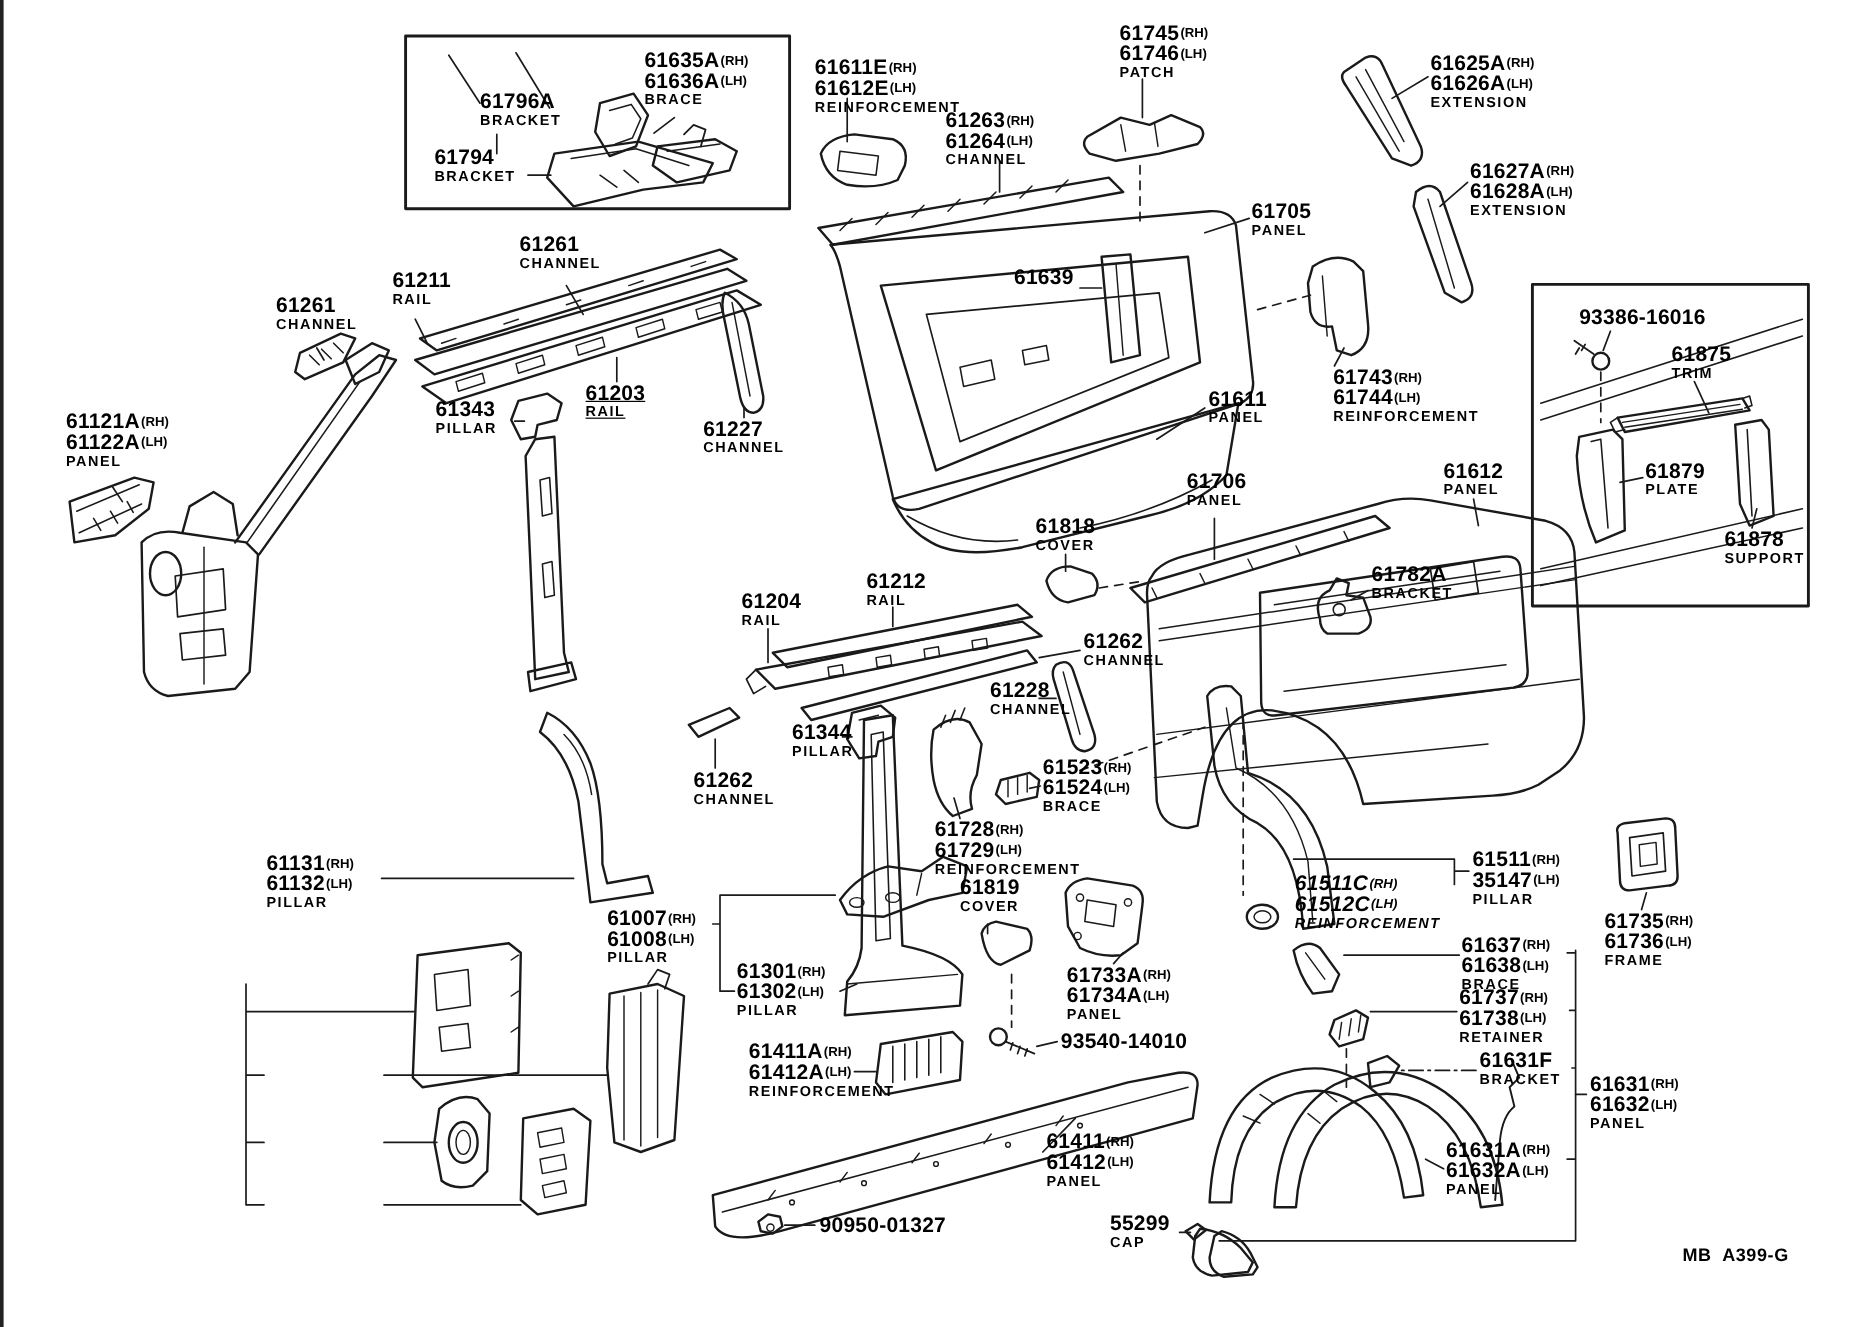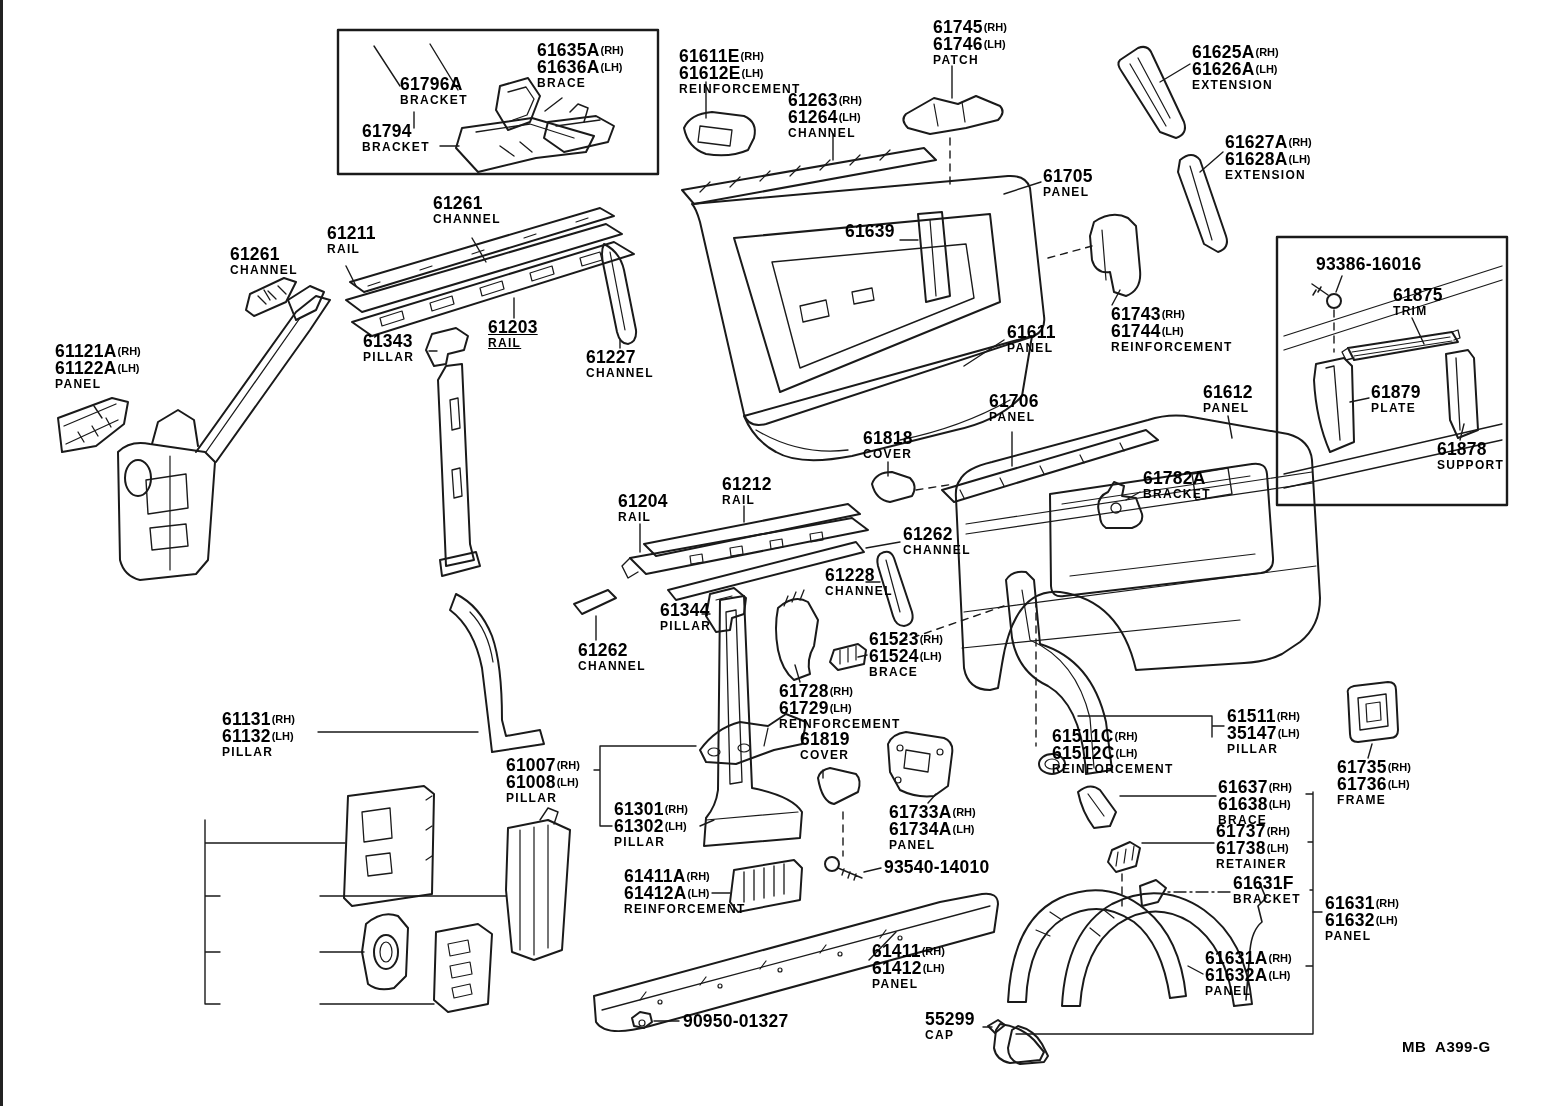--- a/index.html
+++ b/index.html
@@ -594,21 +594,21 @@
         </div>
   <div class="pname">PILLAR</div>
       </div>
       <div class="part-label" style="left: 582px; top: 868px; margin-left: 42px;">
     <div class="rows">
           <div class="row"><span class="num">61411A</span><span class="side">(RH)</span></div>
           <div class="row"><span class="num">61412A</span><span class="side">(LH)</span></div>
         </div>
   <div class="pname">REINFORCEMENT</div>
       </div>
-      <div class="part-label" style="left: 1052px; top: 728px;">
+      <div class="part-label" style="left: 1079px; top: 728px; font-style: italic;">
     <div class="rows">
           <div class="row"><span class="num">61511C</span><span class="side">(RH)</span></div>
           <div class="row"><span class="num">61512C</span><span class="side">(LH)</span></div>
         </div>
   <div class="pname">REINFORCEMENT</div>
       </div>
       <div class="part-label" style="left: 1227px; top: 708px;">
     <div class="rows">
           <div class="row"><span class="num">61511</span><span class="side">(RH)</span></div>
           <div class="row"><span class="num">35147</span><span class="side">(LH)</span></div>

